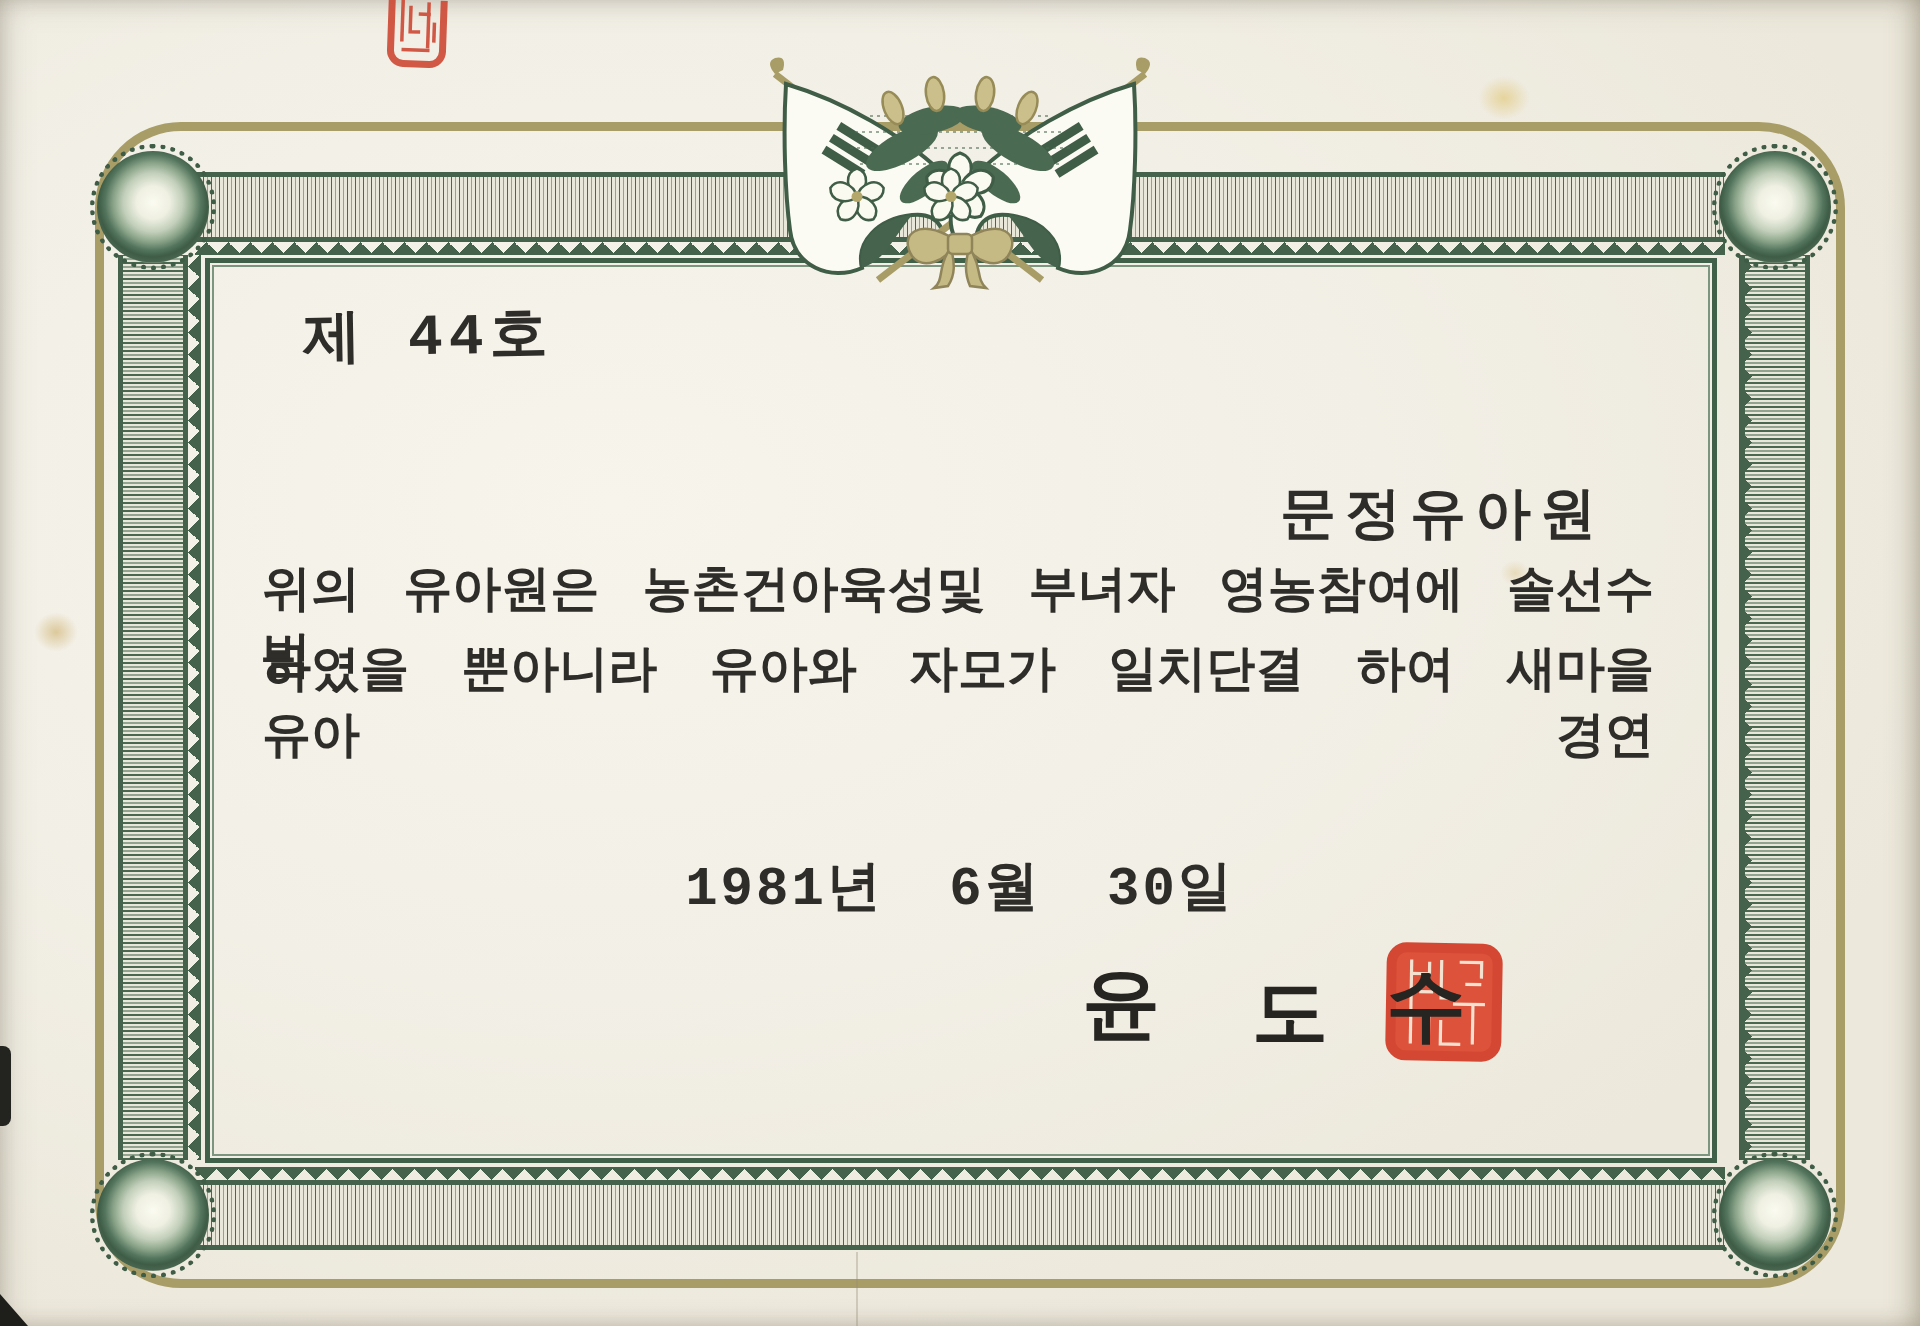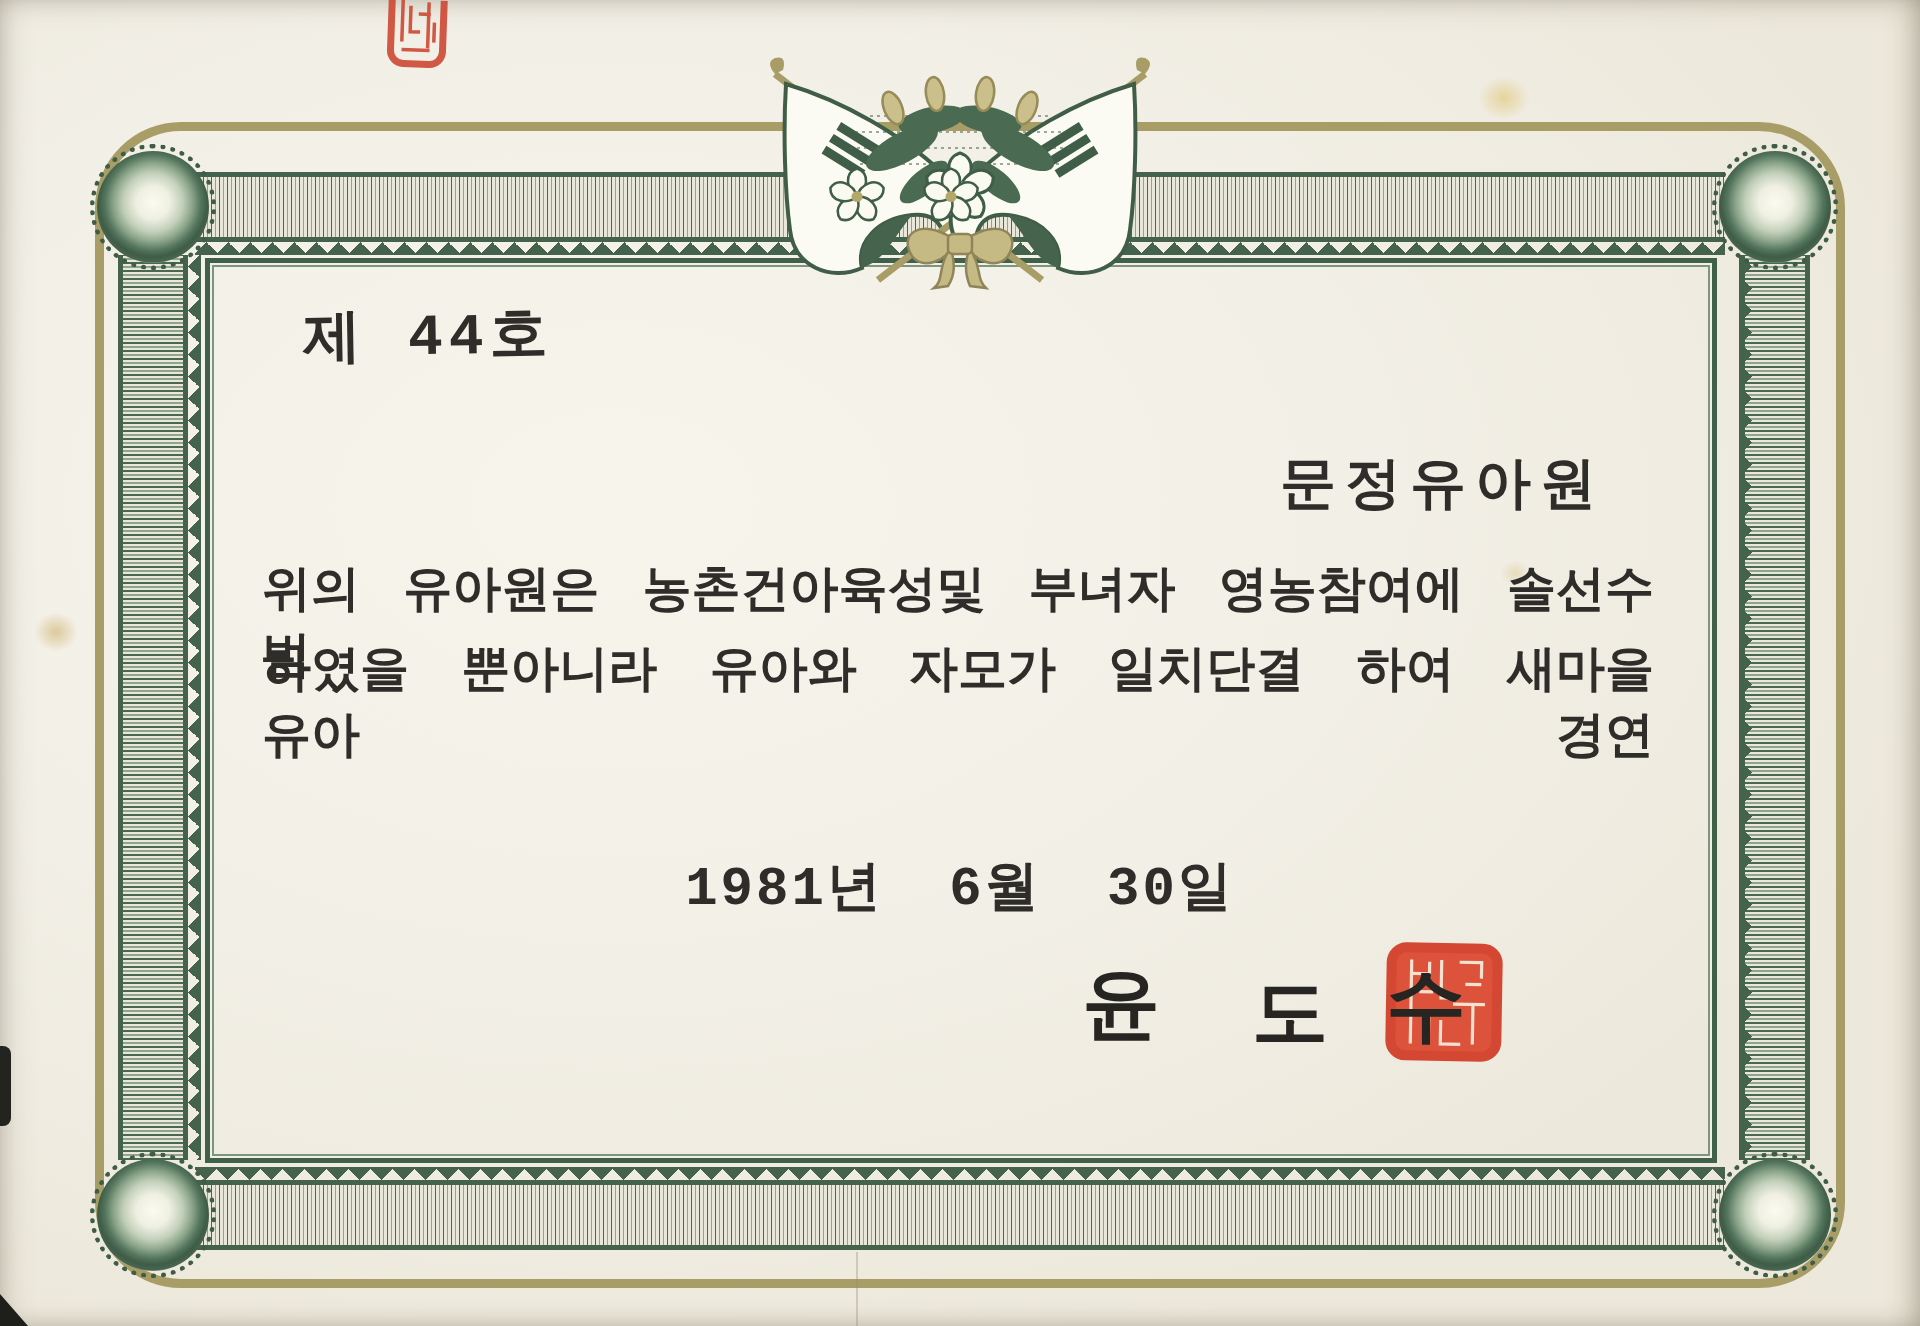--- a/index.html
+++ b/index.html
@@ -64,21 +64,21 @@
   
   .flags{position:absolute;left:680px;top:46px;width:560px;height:244px;z-index:4;}
   .stamp-tl{position:absolute;left:386px;top:0px;width:62px;height:72px;z-index:5;transform:rotate(2deg);}
   .seal{position:absolute;left:1383px;top:940px;width:122px;height:124px;z-index:5;transform:rotate(1deg);opacity:.95;}
   
   .txt{position:absolute;z-index:6;color:#2e2d29;font-weight:bold;white-space:nowrap;}
   .cert-no{left:303px;top:296px;font-size:58px;letter-spacing:6px;transform:rotate(-1deg);}
   .title{left:50%;top:292px;transform:translateX(-50%);font-size:106px;
          letter-spacing:185px;padding-left:185px;}
   .rank{left:363px;top:458px;font-size:68px;letter-spacing:6px;}
-  .recipient{left:1280px;top:446px;font-size:56px;letter-spacing:9px;}
+  .recipient{left:1280px;top:476px;font-size:56px;letter-spacing:9px;}
   .bodyline{position:absolute;left:262px;width:1392px;z-index:6;color:#2e2d29;
     font-weight:bold;font-size:49px;text-align:justify;text-align-last:justify;
     word-spacing:10px;}
   .bl1{top:556px;} .bl2{top:636px;} .bl3{top:714px;}
   .date{left:50%;top:850px;transform:translateX(-50%);font-size:54px;word-spacing:30px;letter-spacing:3px;}
   .issuer{left:532px;top:968px;font-size:56px;letter-spacing:3px;}
   .nm{position:absolute;z-index:7;color:#262521;font-weight:bold;}
   .nm-1{left:1082px;top:952px;font-size:78px;}
   .nm-2{left:1252px;top:962px;font-size:76px;}
   .nm-3{left:1386px;top:952px;font-size:80px;}

